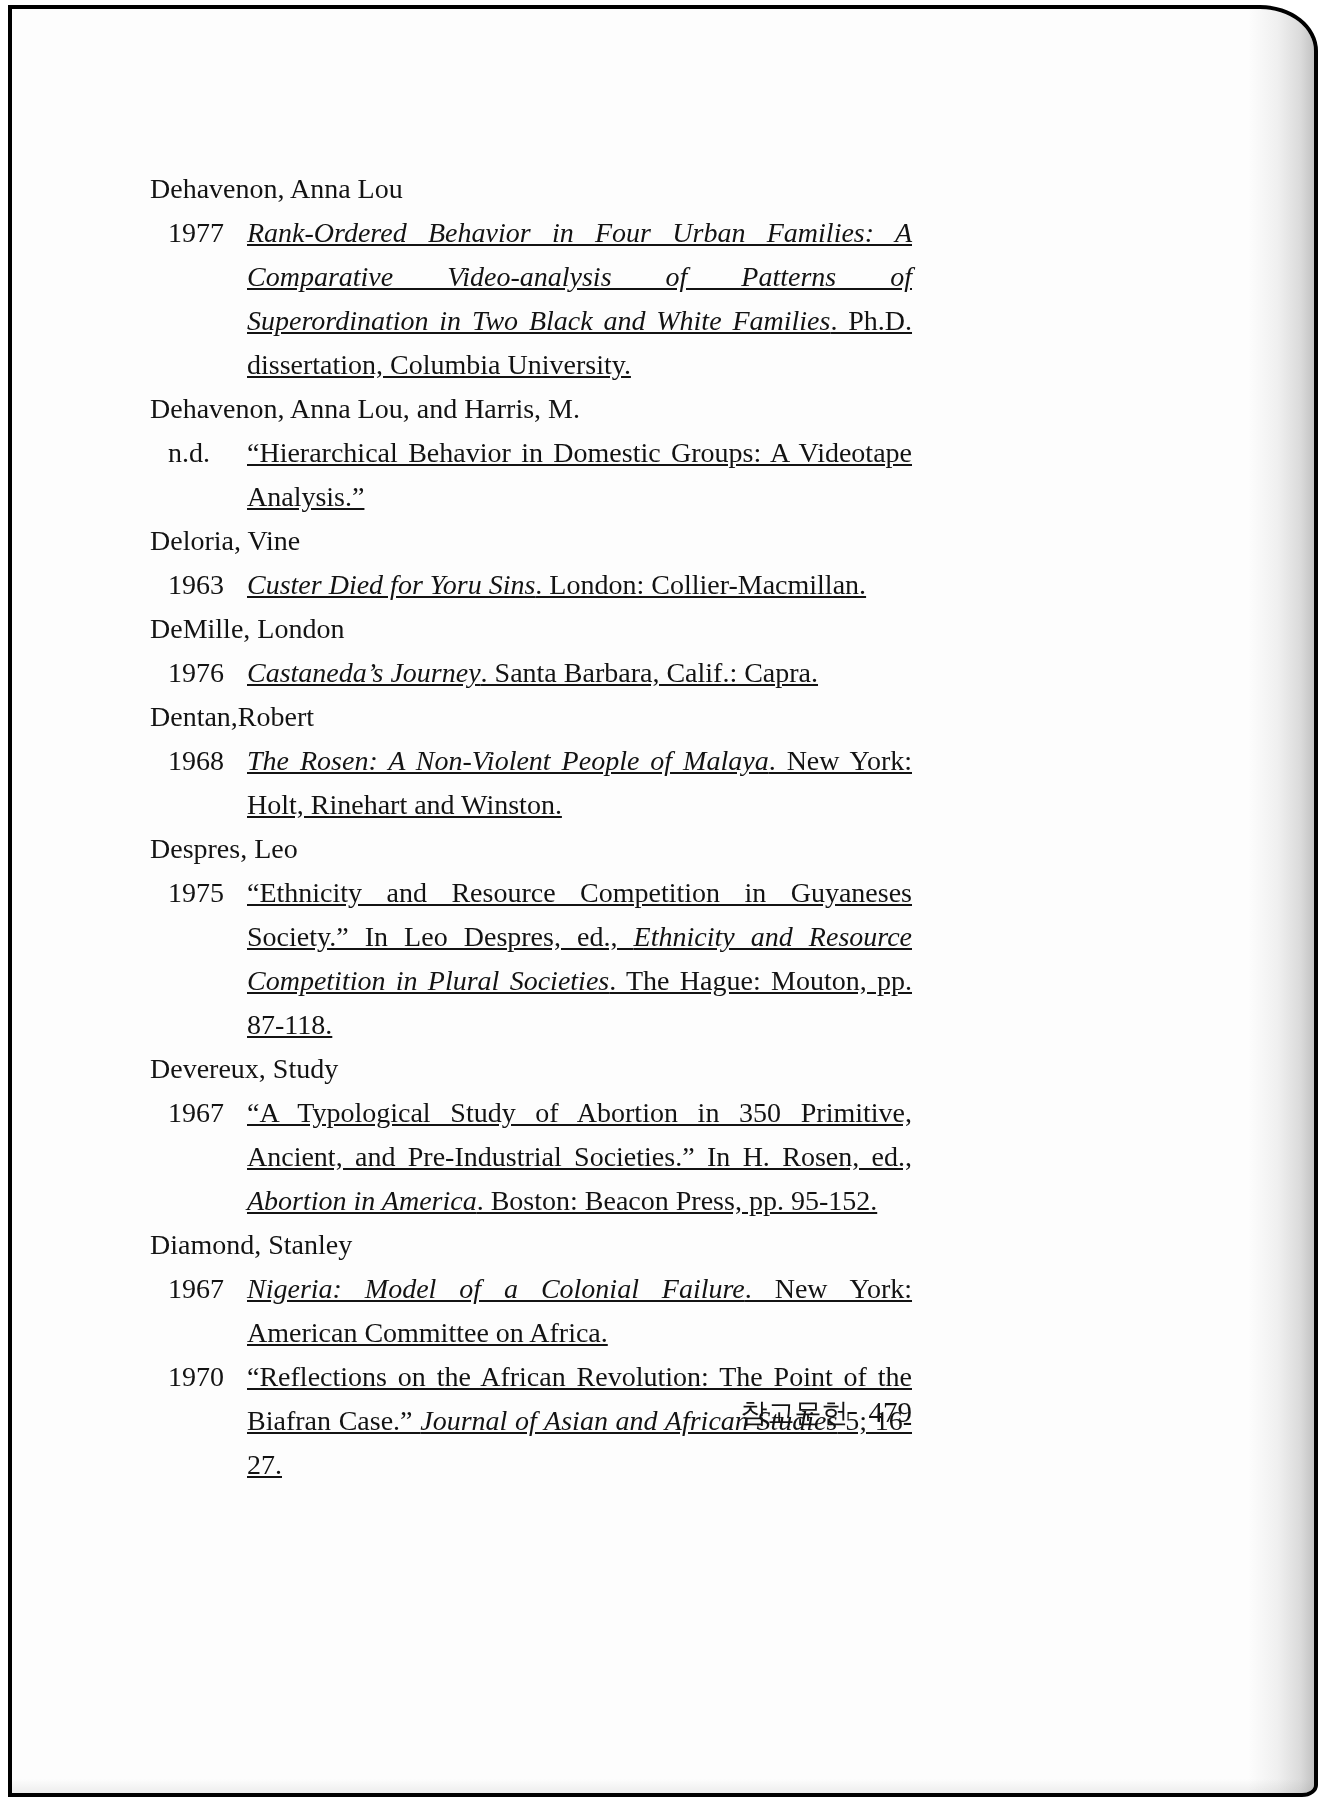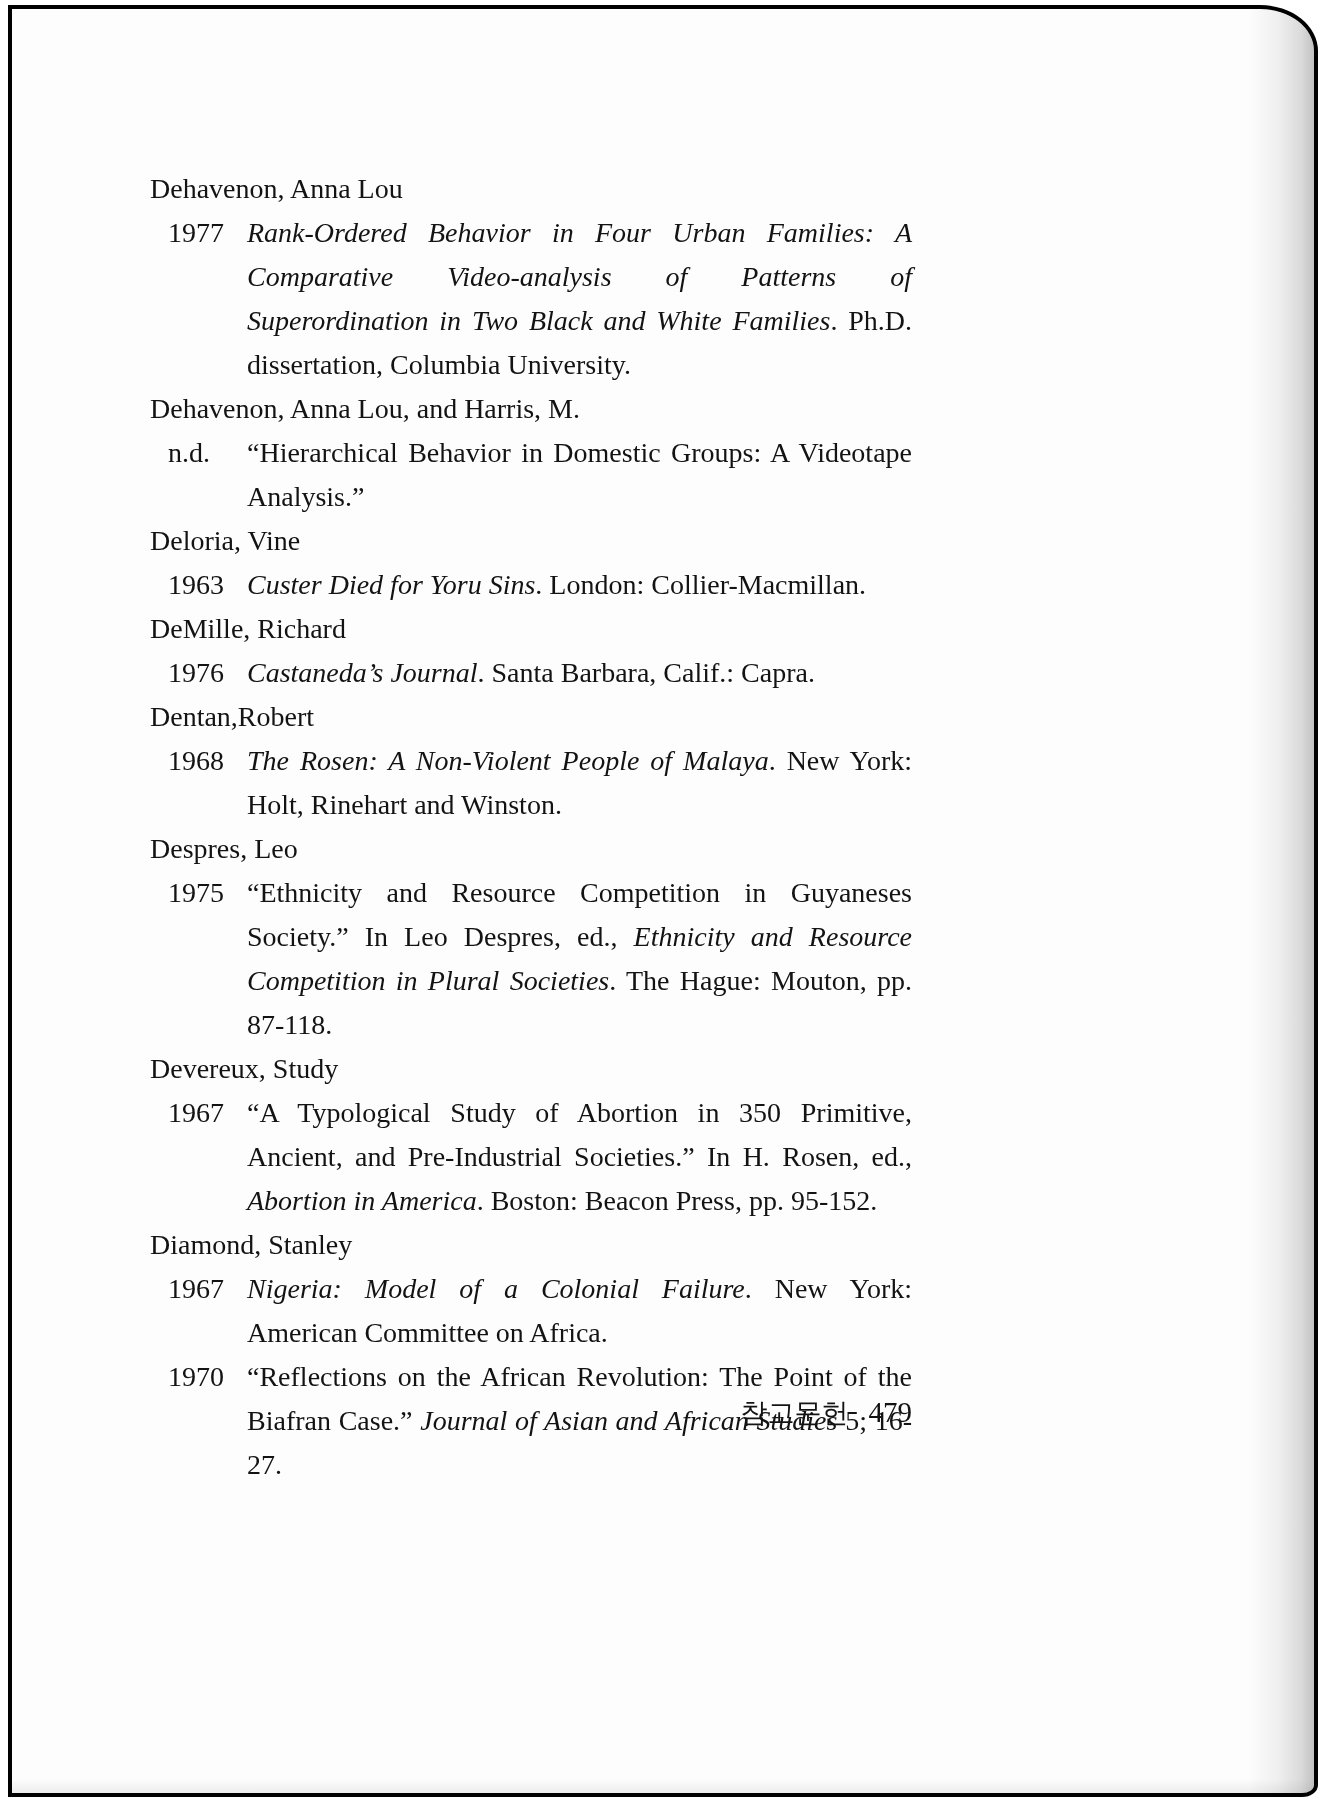--- a/index.html
+++ b/index.html
@@ -50,20 +50,21 @@
     line-height: 44px;
   }
   .author {
     text-align: left;
   }
   .work {
     position: relative;
     padding-left: 97px;
     text-align: justify;
     text-align-last: left;
+    text-decoration: underline;
   }
   .work .year {
     position: absolute;
     left: 18px; top: 0;
     white-space: nowrap;
   }
   .it { font-style: italic; }
   .footer {
     position: absolute;
     left: 138px; top: 1386px;
@@ -83,22 +84,22 @@
 <div class="scan">
   <div class="page">
     <div class="content">
       <div id="bib-entries">
           <div class="author">Dehavenon, Anna Lou</div>
           <div class="work"><span class="year">1977</span><span><span class="it">Rank-Ordered Behavior in Four Urban Families: A Comparative Video-analysis of Patterns of Superordination in Two Black and White Families</span><span>. Ph.D. dissertation, Columbia University.</span></span></div>
           <div class="author">Dehavenon, Anna Lou, and Harris, M.</div>
           <div class="work"><span class="year">n.d.</span><span><span>“Hierarchical Behavior in Domestic Groups: A Videotape Analysis.”</span></span></div>
           <div class="author">Deloria, Vine</div>
           <div class="work"><span class="year">1963</span><span><span class="it">Custer Died for Yoru Sins</span><span>. London: Collier-Macmillan.</span></span></div>
-          <div class="author">DeMille, Richard</div>
-          <div class="work"><span class="year">1976</span><span><span class="it">Castaneda’s Journal</span><span>. Santa Barbara, Calif.: Capra.</span></span></div>
+          <div class="author">DeMille, London</div>
+          <div class="work"><span class="year">1976</span><span><span class="it">Castaneda’s Journey</span><span>. Santa Barbara, Calif.: Capra.</span></span></div>
           <div class="author">Dentan,Robert</div>
           <div class="work"><span class="year">1968</span><span><span class="it">The Rosen: A Non-Violent People of Malaya</span><span>. New York: Holt, Rinehart and Winston.</span></span></div>
           <div class="author">Despres, Leo</div>
           <div class="work"><span class="year">1975</span><span><span>“Ethnicity and Resource Competition in Guyaneses Society.” In Leo Despres, ed., </span><span class="it">Ethnicity and Resource Competition in Plural Societies</span><span>. The Hague: Mouton, pp. 87-118.</span></span></div>
           <div class="author">Devereux, Study</div>
           <div class="work"><span class="year">1967</span><span><span>“A Typological Study of Abortion in 350 Primitive, Ancient, and Pre-Industrial Societies.” In H. Rosen, ed., </span><span class="it">Abortion in America</span><span>. Boston: Beacon Press, pp. 95-152.</span></span></div>
           <div class="author">Diamond, Stanley</div>
           <div class="work"><span class="year">1967</span><span><span class="it">Nigeria: Model of a Colonial Failure</span><span>. New York: American Committee on Africa.</span></span></div>
           <div class="work"><span class="year">1970</span><span><span>“Reflections on the African Revolution: The Point of the Biafran Case.” </span><span class="it">Journal of Asian and African Studies</span><span> 5; 16-27.</span></span></div>
         </div>

